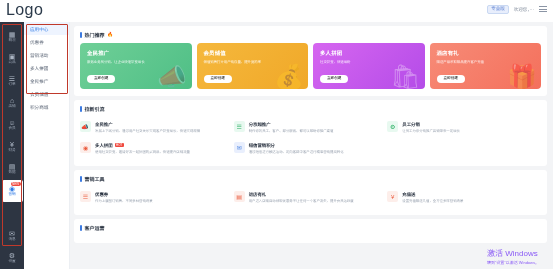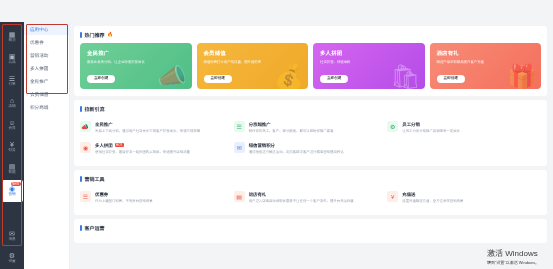--- a/index.html
+++ b/index.html
@@ -116,36 +116,48 @@
   .feat-title { font-size: 4.4px; color: #2b3442; font-weight: bold; }
   .feat-tag {
     background: #f0493e; color: #fff; font-size: 3px;
     padding: .5px 1.5px; border-radius: 1px; line-height: 1;
   }
   .feat-desc { font-size: 3.4px; color: #9aa3b0; line-height: 1.5; margin-top: 2px; }
 
   
   .watermark {
     position: absolute; right: 14px; bottom: 4px; text-align: left;
-    color: #404040; pointer-events: none; user-select: none;
+    color: #8b5cf6; pointer-events: none; user-select: none;
   }
   .wm1 { font-size: 8px; line-height: 1.2; }
   .wm2 { font-size: 4px; line-height: 1.3; margin-top: 1px; }
 
   
   .anno {
     position: absolute; border: 1px solid #c0392b;
     pointer-events: none; border-radius: 1px;
   }
 </style>
 </head>
 <body>
 
 <div class="app">
 
+  <div class="logo-bar">
+    <div class="logo-text">Logo</div>
+    <div class="topright">
+      <span class="ver-badge">专业版</span>
+      <span class="top-user">欢迎您，···</span>
+      <span class="hamburger">
+          <i></i>
+          <i></i>
+          <i></i>
+        </span>
+    </div>
+  </div>
 
   <div class="rail" id="rail">
       <div class="rail-item">
         <span class="gl">▦</span>
         <span class="lb">概况</span>
       </div>
       <div class="rail-item">
         <span class="gl">▣</span>
         <span class="lb">商品</span>
       </div>

